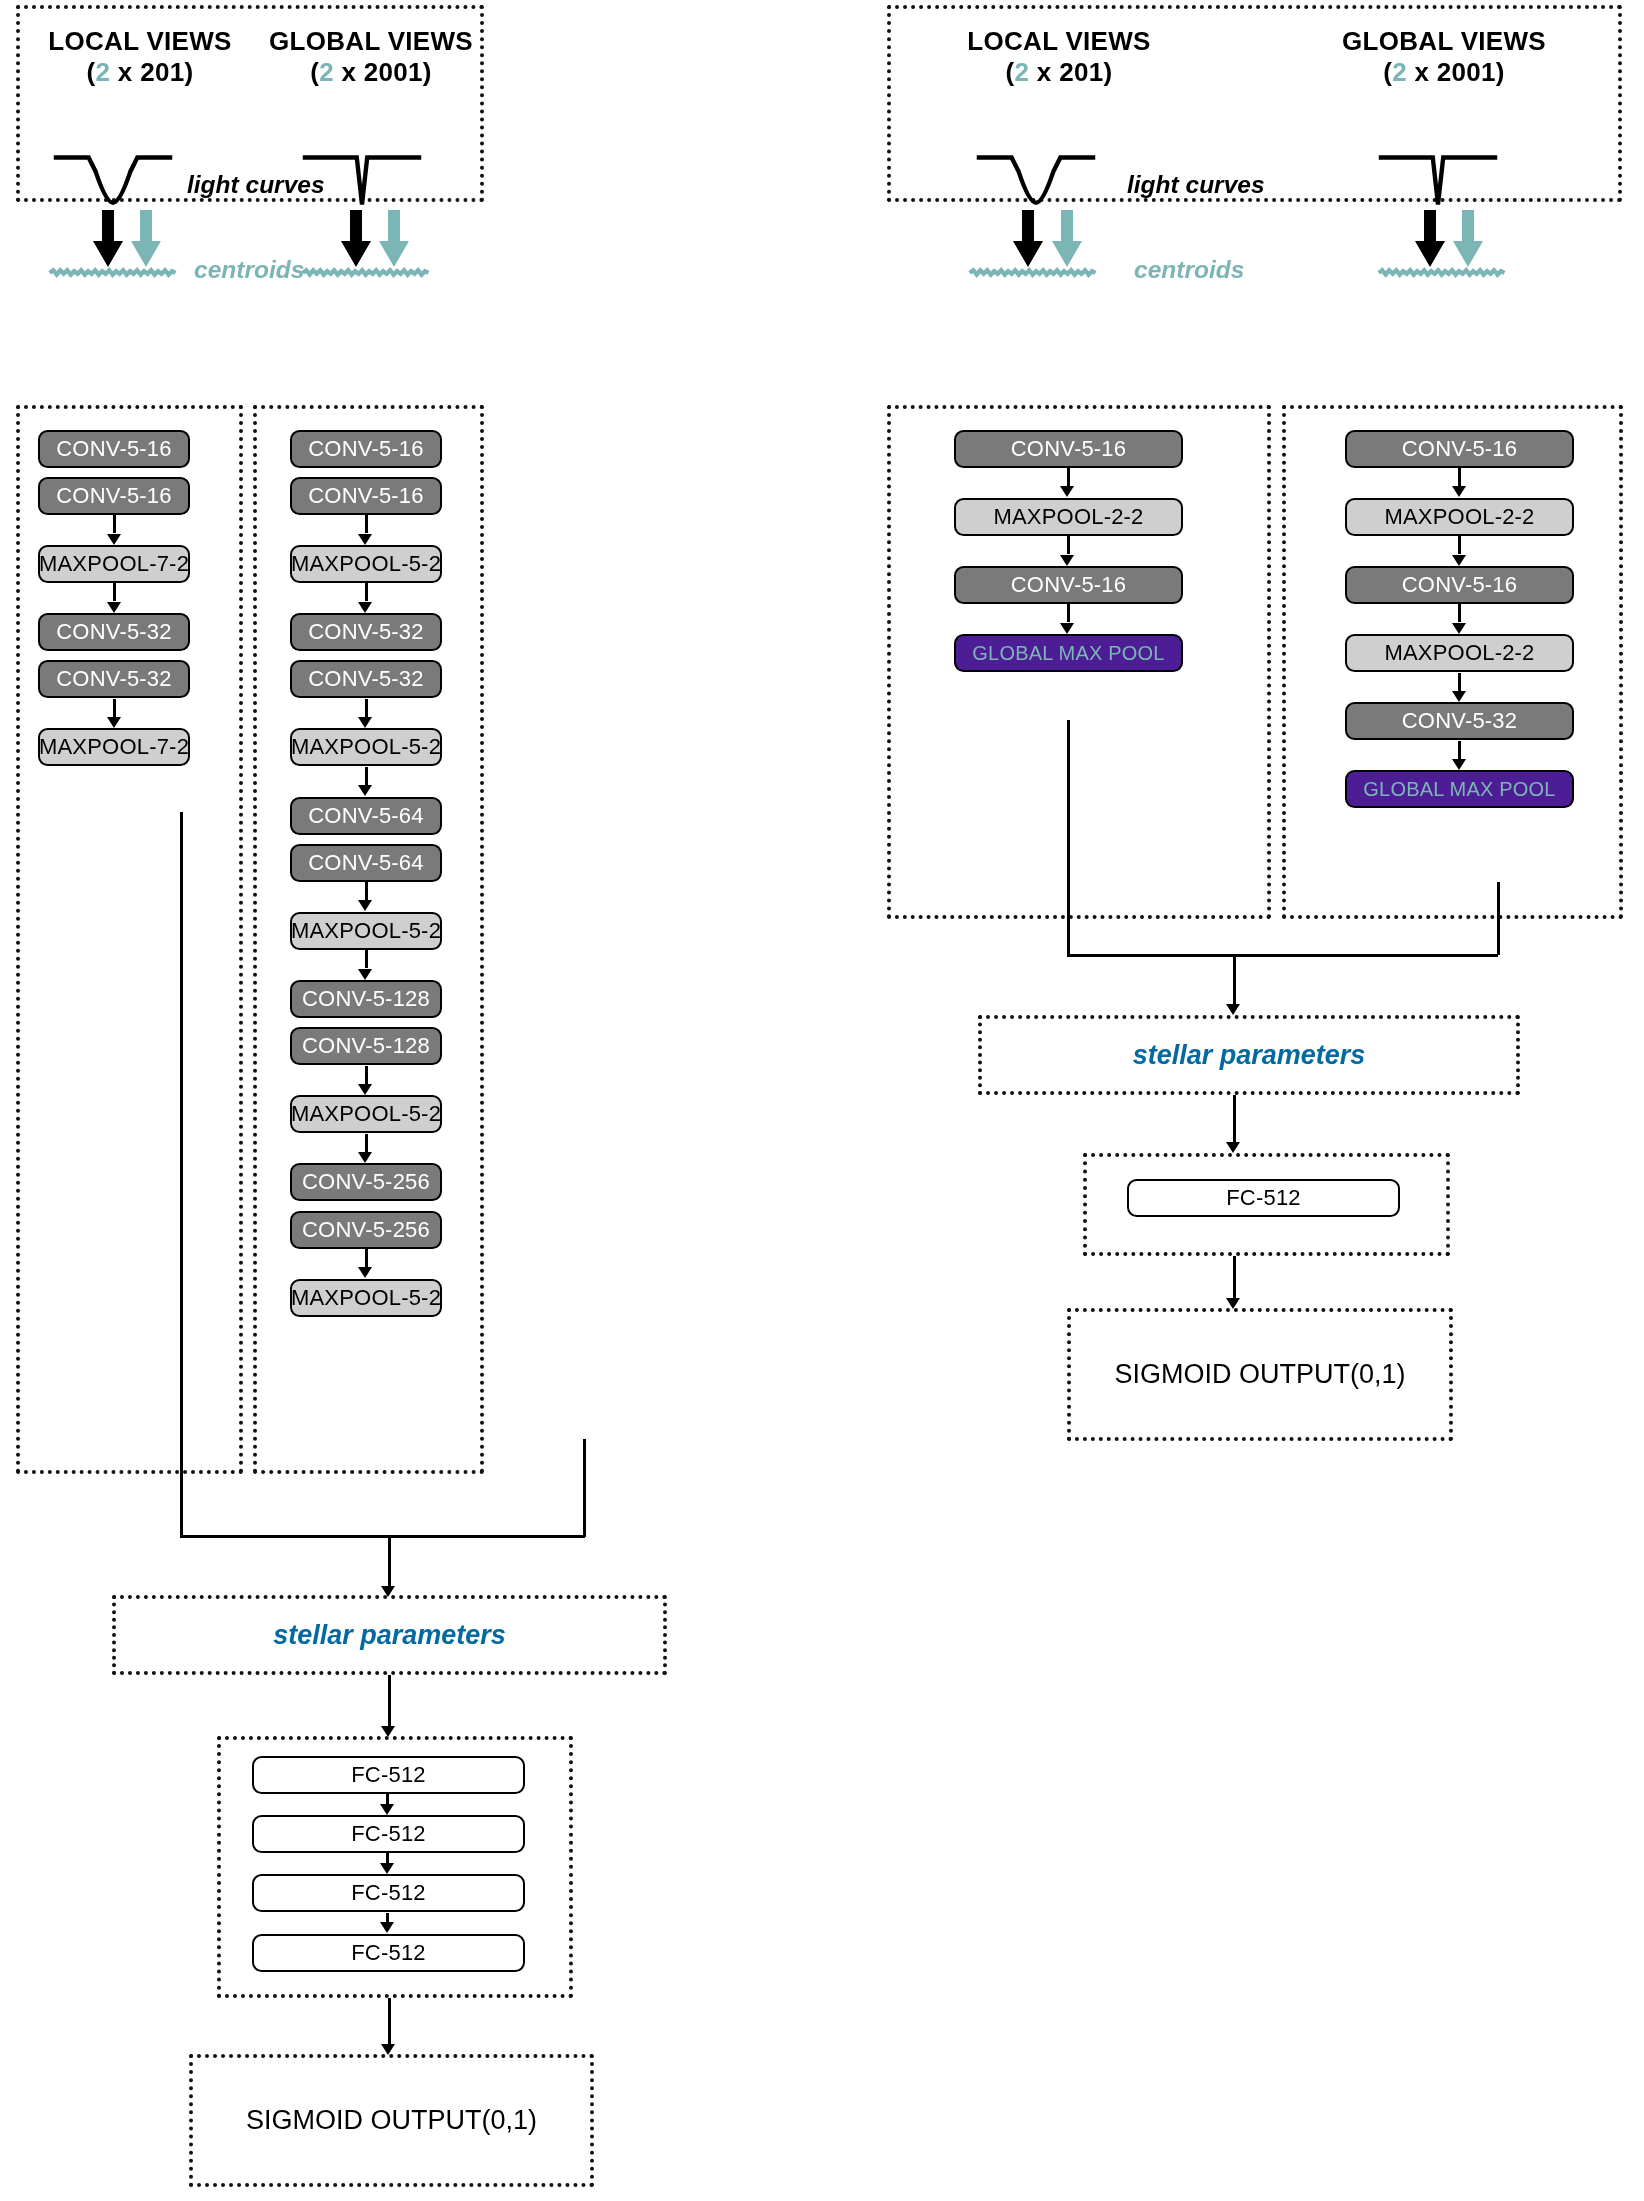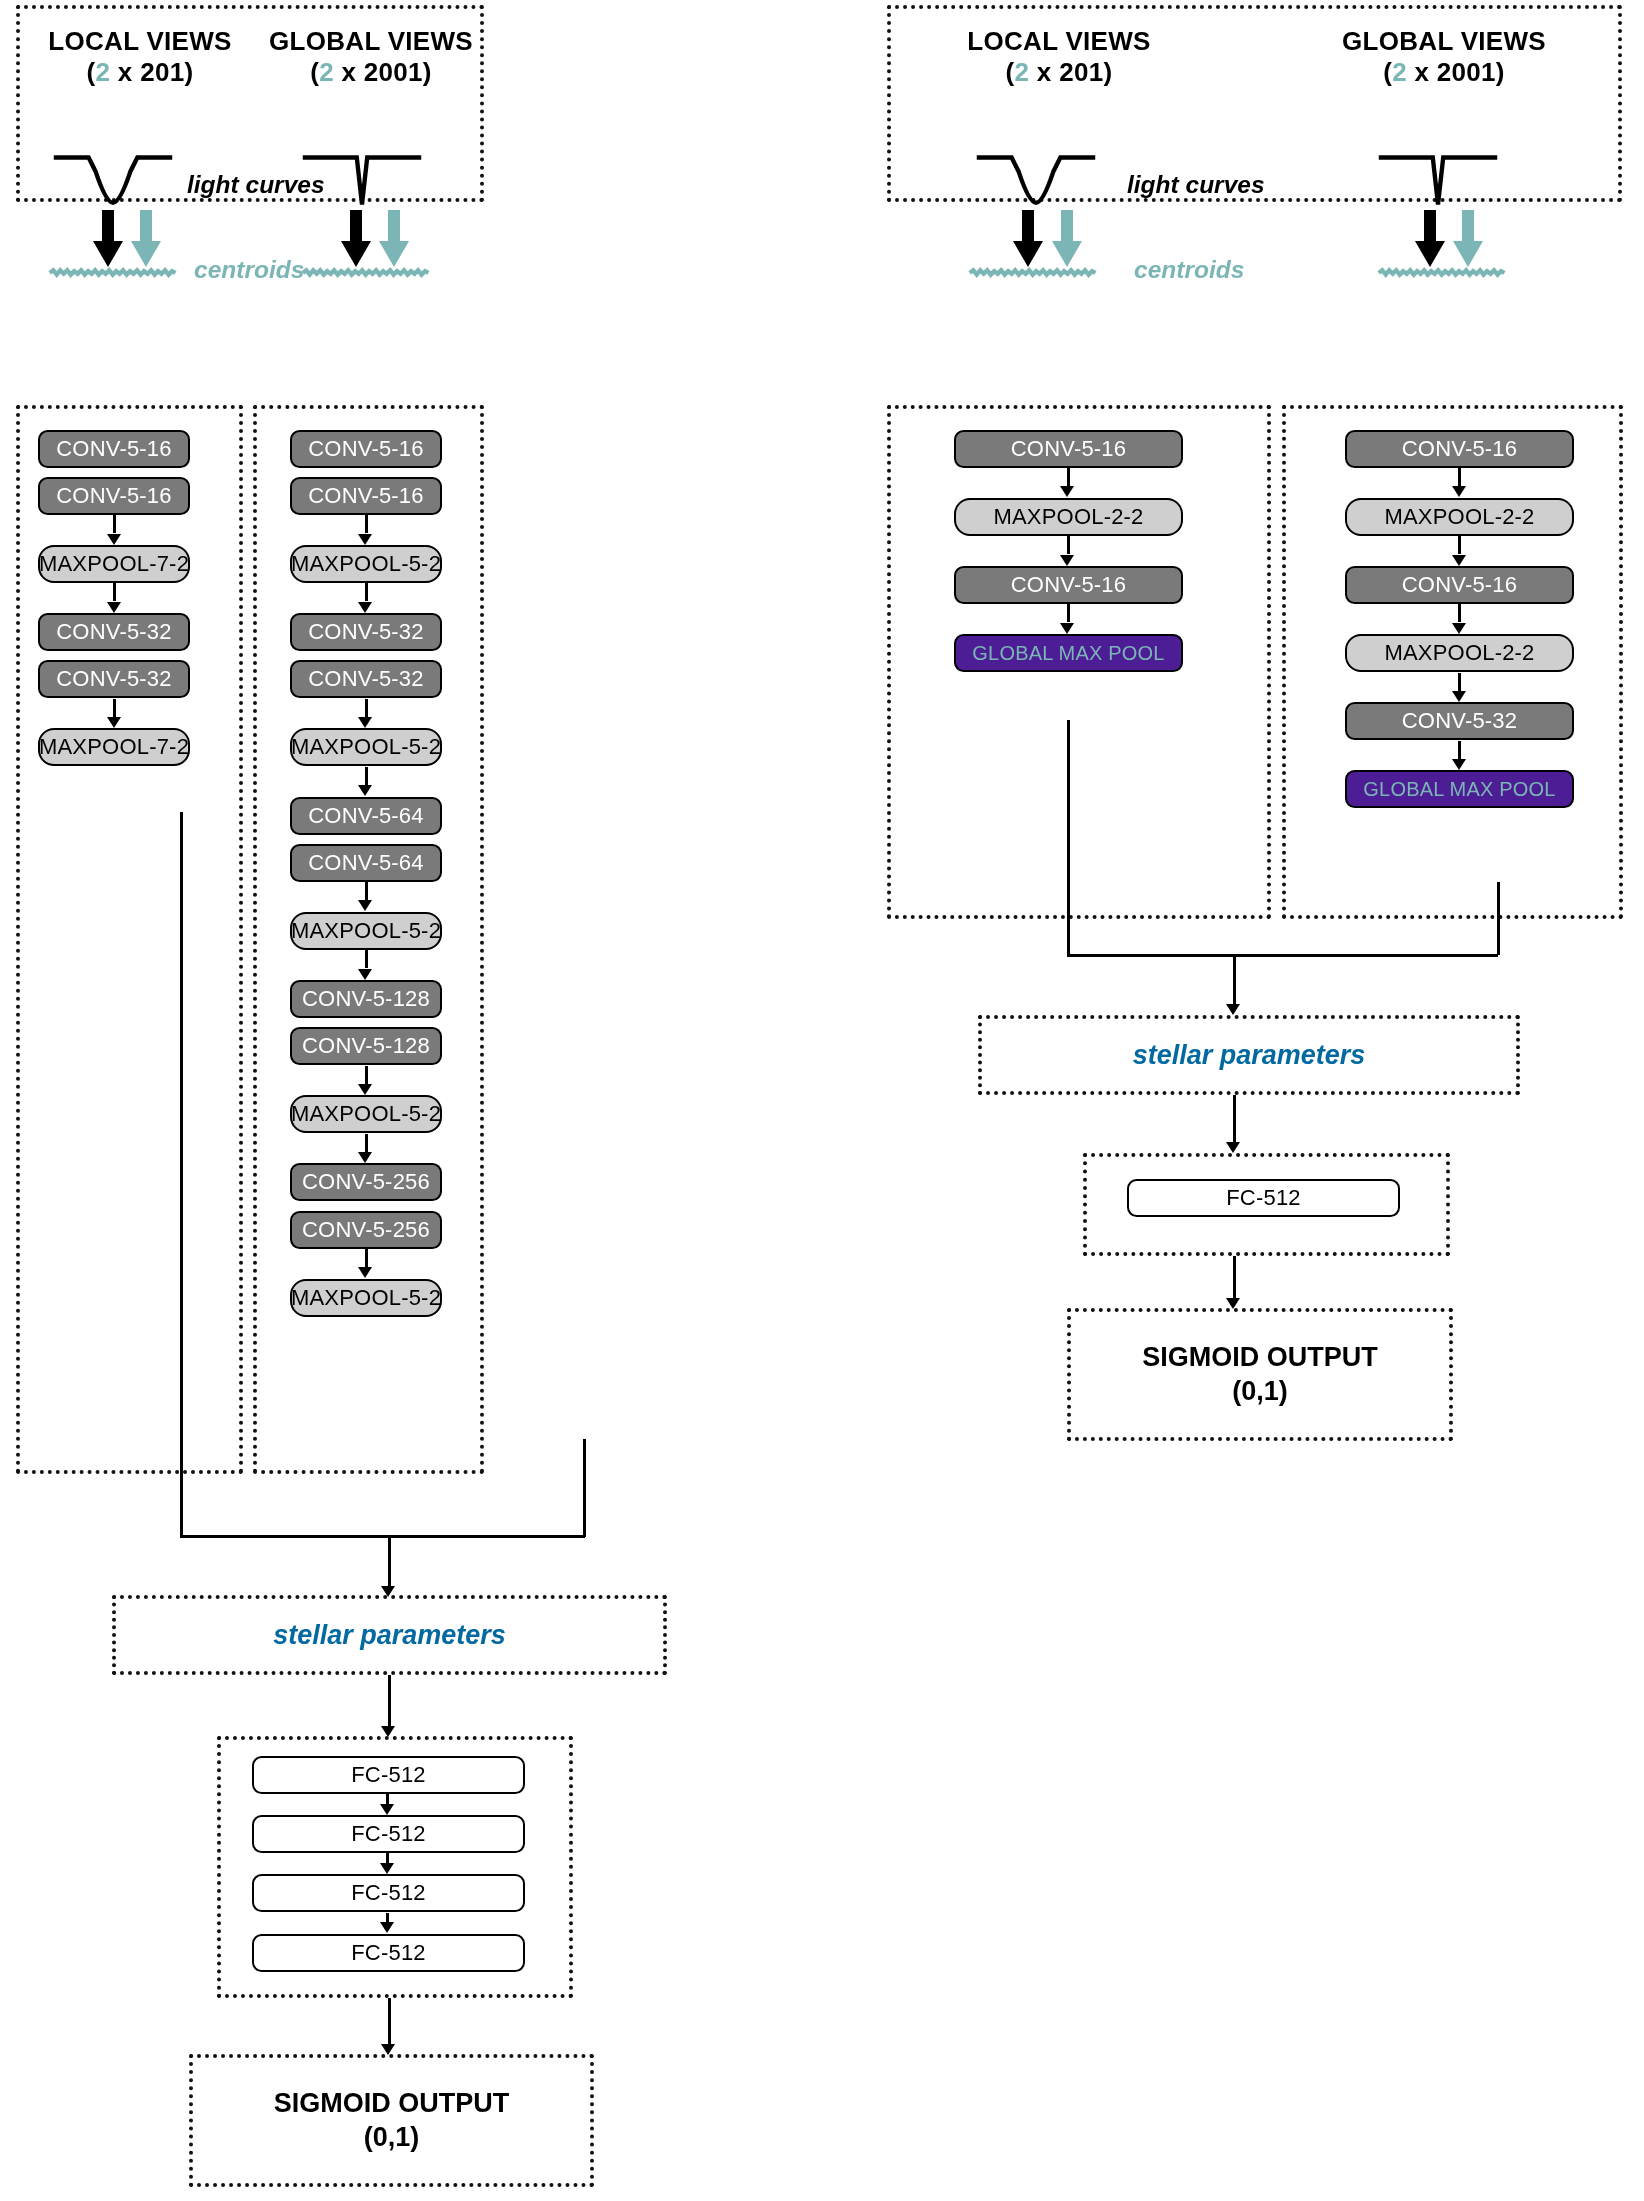--- a/index.html
+++ b/index.html
@@ -42,38 +42,38 @@
     position:absolute;
     display:flex;align-items:center;justify-content:center;
     font-style:italic;font-weight:bold;
     font-size:27px;color:#0369a1;
     white-space:nowrap;
   }
 
   .sigmoid{
     position:absolute;
     display:flex;align-items:center;justify-content:center;
-    flex-direction:column;
-    font-weight:bold;font-size:27px;color:#000;
+    flex-direction:row;
+    font-weight:normal;font-size:27px;color:#000;
     line-height:1.25;text-align:left;
   }
 
   
   .pill{
     position:absolute;
     box-sizing:border-box;
     display:flex;align-items:center;justify-content:center;
     border:2.6px solid #000;
     border-radius:9.6px;
     font-size:22px;
     white-space:nowrap;
     letter-spacing:0.2px;
   }
   .pill.conv{background:#7a7a7a;color:#ffffff;}
-  .pill.pool{background:#cfcfcf;color:#000000;border-radius:16px;}
+  .pill.pool{background:#cfcfcf;color:#000000;}
   .pill.fc{background:#ffffff;color:#000000;}
   .pill.gmp{background:#4c1d95;color:#7cb5b5;font-size:20px;}
 
   
   .vline{position:absolute;background:#000;width:2.6px;}
   .hline{position:absolute;background:#000;height:2.6px;}
   .arrowhead{
     position:absolute;width:0;height:0;
     border-left:7.9px solid transparent;
     border-right:7.9px solid transparent;

